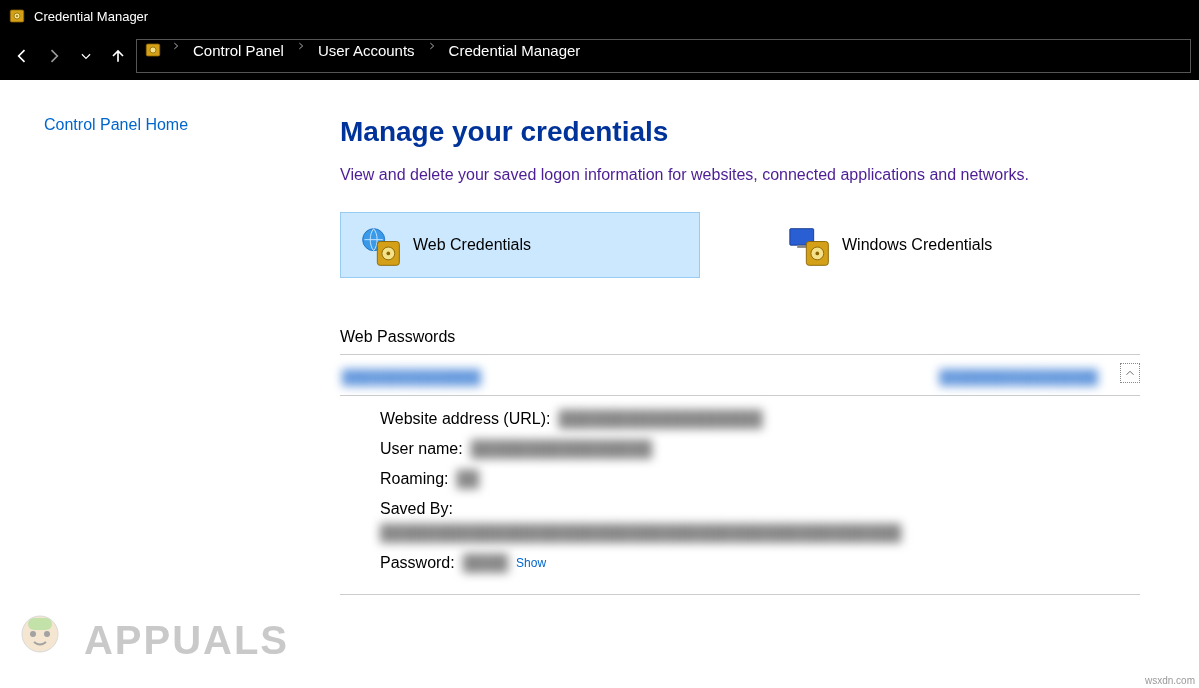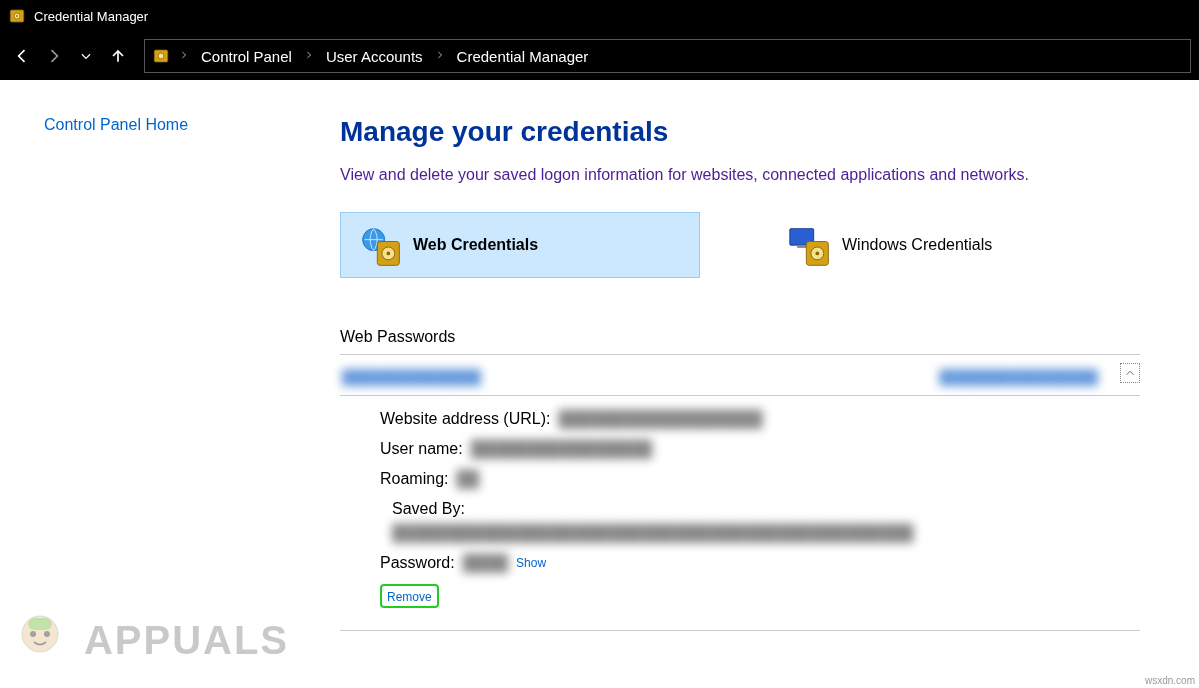--- a/index.html
+++ b/index.html
@@ -7,41 +7,41 @@
 
   
   .titlebar { background: #000; color: #fff; height: 32px; display: flex; align-items: center; padding: 0 8px; }
   .titlebar .app-icon { width: 18px; height: 18px; margin-right: 8px; display: inline-flex; align-items: center; justify-content: center; }
   .titlebar .title { font-size: 13px; }
 
   
   .navbar { background: #000; color: #fff; height: 48px; display: flex; align-items: center; padding: 0 8px; gap: 4px; }
   .nav-btn { width: 28px; height: 28px; display: inline-flex; align-items: center; justify-content: center; color: #fff; cursor: pointer; }
   .nav-btn svg { stroke: #fff; fill: none; stroke-width: 2; }
-  .addrbar { flex: 1; height: 34px; border: 1px solid #555; margin-left: 8px; display: flex; align-items: center; padding: 0 6px; gap: 4px; }
+  .addrbar { flex: 1; height: 34px; border: 1px solid #555; display: flex; padding: 0 6px; gap: 4px; }
   .addr-icon { width: 20px; height: 20px; display: inline-flex; align-items: center; justify-content: center; }
   .addr-sep { color: #ccc; padding: 0 4px; font-size: 12px; }
   .addr-seg { color: #fff; font-size: 15px; padding: 2px 4px; cursor: pointer; }
 
   
   .content { display: flex; padding: 20px 0 0 0; }
   .sidebar { width: 300px; padding: 16px 0 0 44px; }
   .sidebar a { color: #0066cc; text-decoration: none; font-size: 16px; cursor: pointer; }
   .main { flex: 1; padding: 16px 40px 0 40px; max-width: 880px; }
 
   .page-title { color: #003399; font-size: 28px; font-weight: 700; margin-bottom: 18px; }
   .page-desc { color: #4c1d95; font-size: 16px; margin-bottom: 28px; }
 
   
   .tiles { display: flex; gap: 70px; margin-bottom: 50px; }
   .tile { display: flex; align-items: center; padding: 12px 18px; gap: 14px; cursor: pointer; min-width: 360px; }
   .tile.active { background: #cce8ff; border: 1px solid #99ccf3; }
   .tile .tile-icon { width: 40px; height: 40px; position: relative; }
   .tile .tile-label { font-size: 16px; }
-  .tile.active .tile-label { font-weight: 700; }
+  .tile.active .tile-label { font-weight: 400; }
 
   
   .section-title { font-size: 16px; color: #000; margin-bottom: 8px; }
   .divider { border: none; border-top: 1px solid #ccc; margin-bottom: 10px; }
 
   
   .cred-header { display: flex; align-items: center; justify-content: space-between; padding: 4px 2px 10px 2px; border-bottom: 1px solid #ccc; position: relative; }
   .blurred { filter: blur(5px); color: #6699dd; user-select: none; }
   .blurred.gray { color: #888; }
   .collapse-btn { width: 20px; height: 20px; border: 1px dotted #888; display: inline-flex; align-items: center; justify-content: center; cursor: pointer; position: absolute; right: 0; top: -2px; }
@@ -182,33 +182,28 @@
         <span class="blurred gray">██████████████████</span>
       </div>
       <div class="cred-row">
         <span class="cred-label">User name:</span>
         <span class="blurred gray">████████████████</span>
       </div>
       <div class="cred-row">
         <span class="cred-label">Roaming:</span>
         <span class="blurred gray">██</span>
       </div>
-      <div class="cred-row" style="flex-direction:column; align-items:flex-start; gap:6px;margin-left:12px;">
+      <div class="cred-row" style="flex-direction:column; align-items:flex-start; gap:6px;">
         <span class="cred-label">Saved By:</span>
         <span class="blurred gray">██████████████████████████████████████████████</span>
       </div>
       <div class="cred-row">
         <span class="cred-label">Password:</span>
         <span class="blurred gray">████</span>
         <span class="cred-link">Show</span>
-      </div>
-      <div class="cred-row">
-        <span class="remove-box">
-          <span class="cred-link">Remove</span>
-        </span>
       </div>
     </div>
 
   </div>
 </div>
 
 <div class="watermark">
   <svg width="80" height="80" viewBox="0 0 80 80" style="vertical-align:middle">
     <circle cx="40" cy="34" r="18" fill="#e8c89a" stroke="#aaa"></circle>
     <rect x="28" y="18" width="24" height="12" rx="6" fill="#7bc043"></rect>

